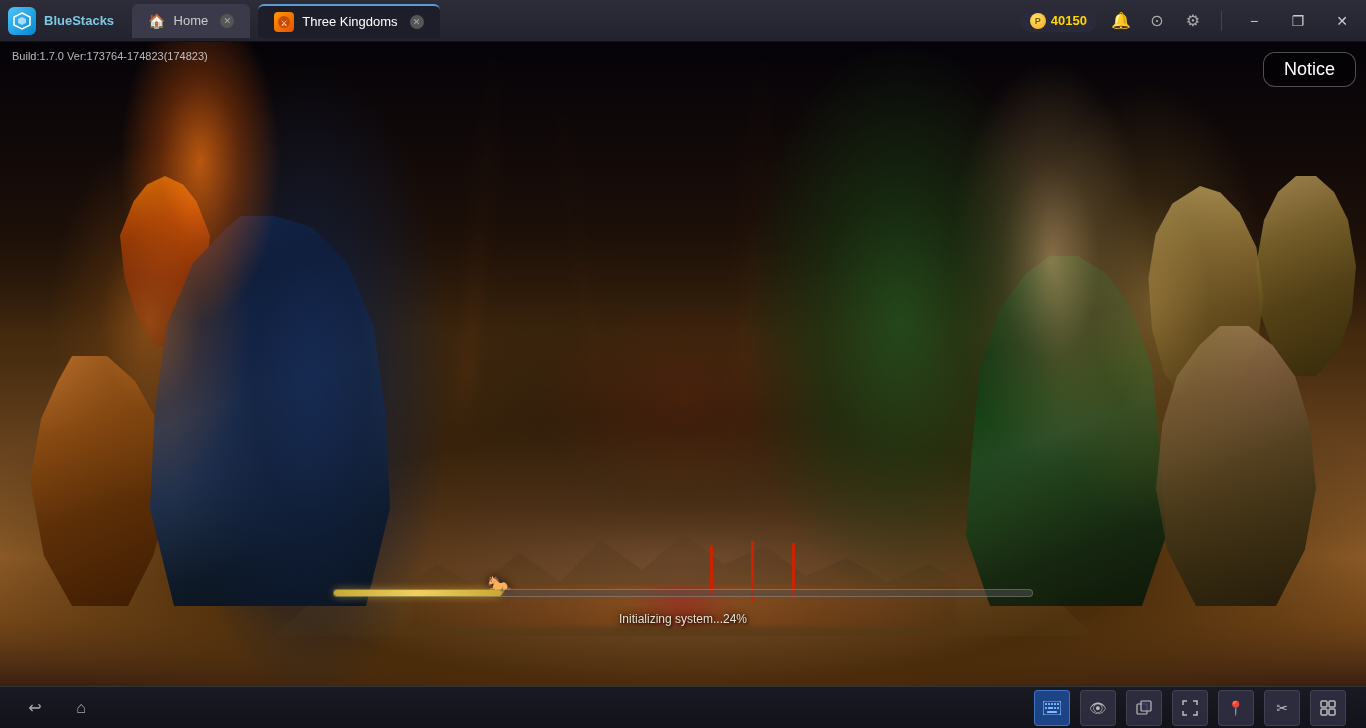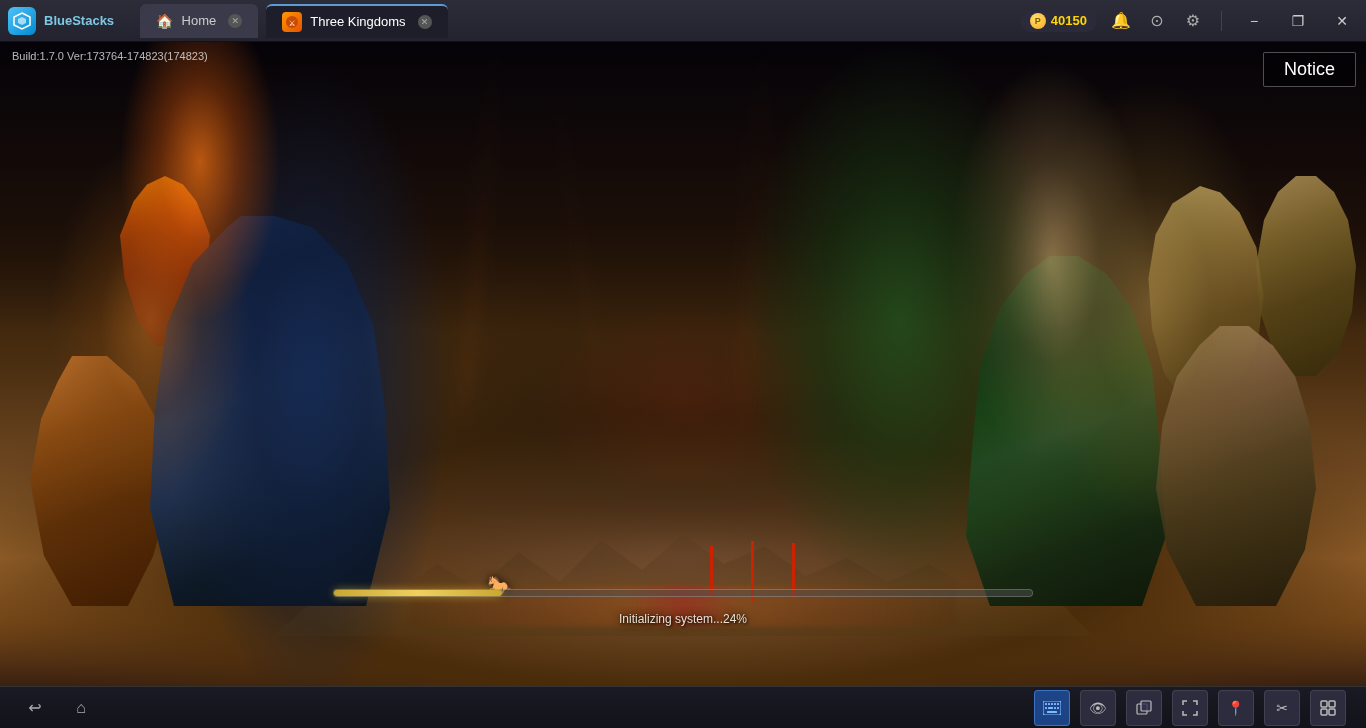--- a/index.html
+++ b/index.html
@@ -35,21 +35,21 @@
       font-size: 14px;
       font-weight: bold;
       color: white;
       flex-shrink: 0;
     }
 
     .brand-name {
       color: #7ec8e3;
       font-size: 13px;
       font-weight: 600;
-      margin-right: 18px;
+      margin-right: 10px;
     }
 
     .tab {
       height: 34px;
       padding: 0 16px;
       border-radius: 6px 6px 0 0;
       display: flex;
       align-items: center;
       gap: 8px;
       font-size: 13px;
@@ -310,21 +310,21 @@
       top: 10px;
       right: 10px;
       background: rgba(0,0,0,0.5);
       border: 1px solid rgba(255,255,255,0.3);
       color: #fff;
       padding: 6px 20px;
       font-size: 18px;
       font-weight: 500;
       cursor: pointer;
       z-index: 10;
-      border-radius: 2px;
+      border-radius: 12px;
     }
 
     
     .progress-area {
       position: absolute;
       bottom: 60px;
       left: 50%;
       transform: translateX(-50%);
       width: 700px;
       z-index: 10;

